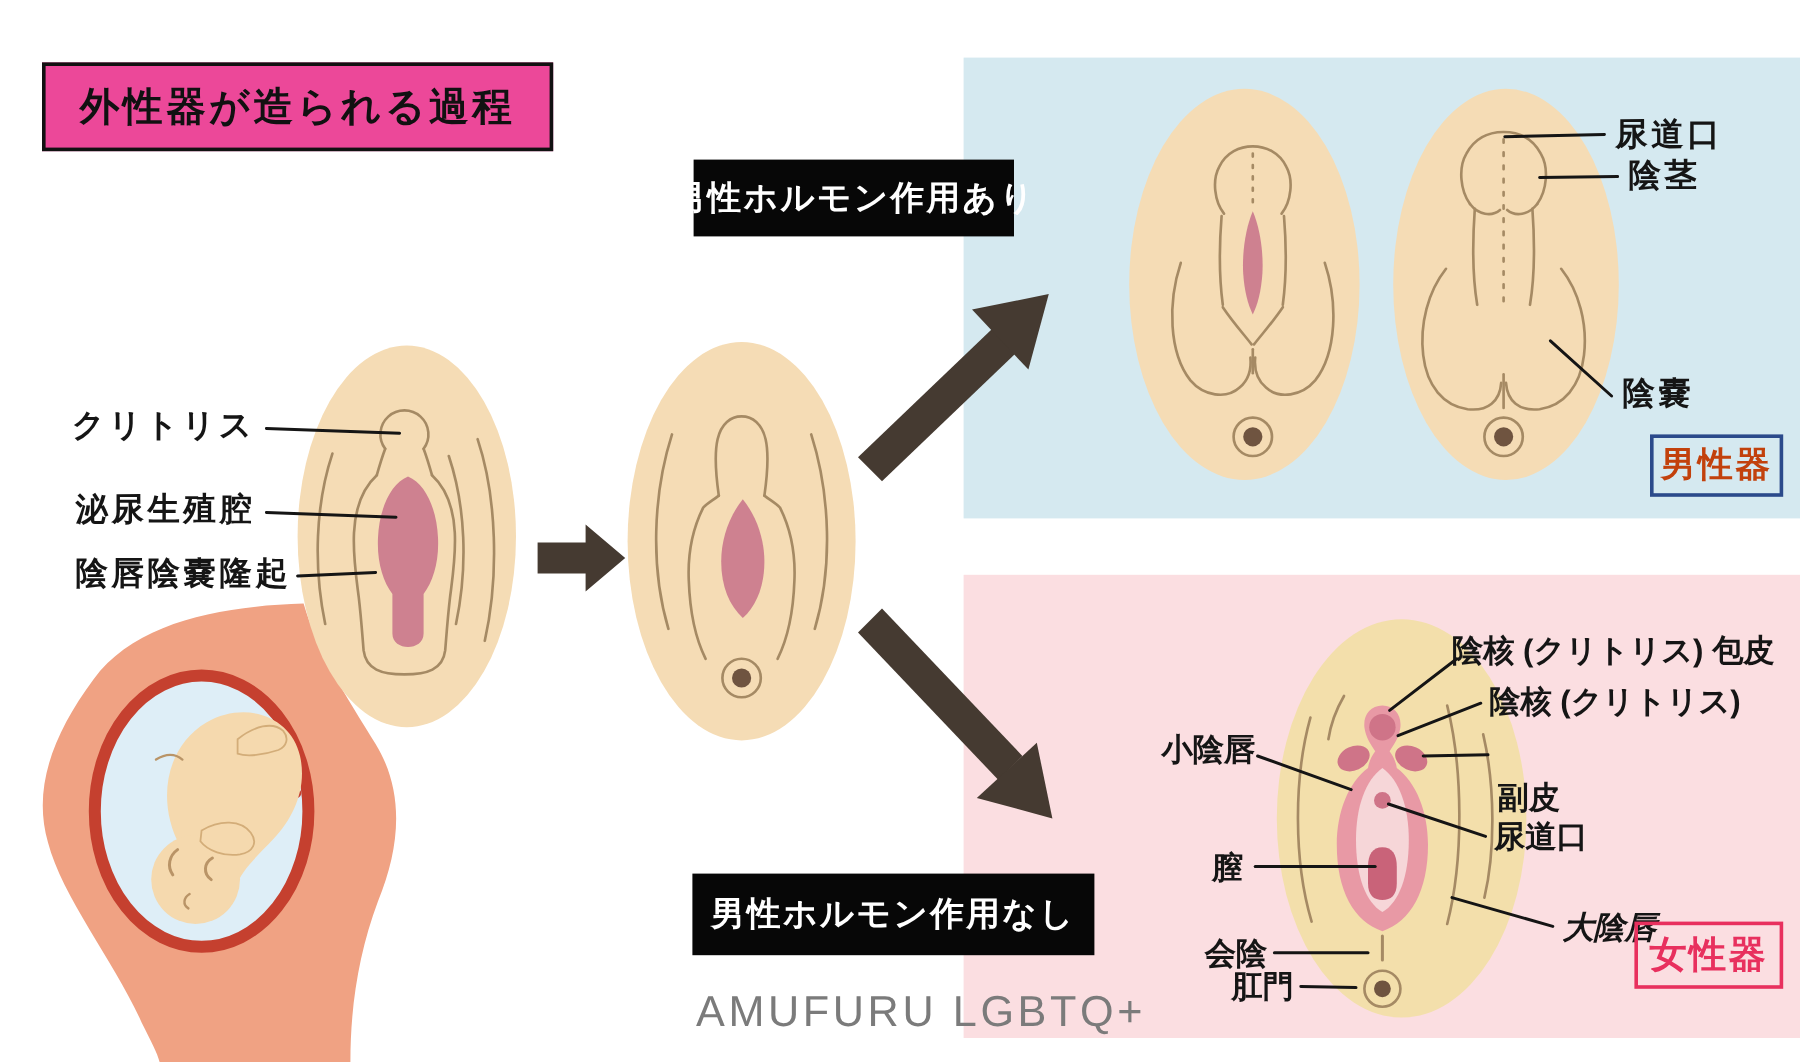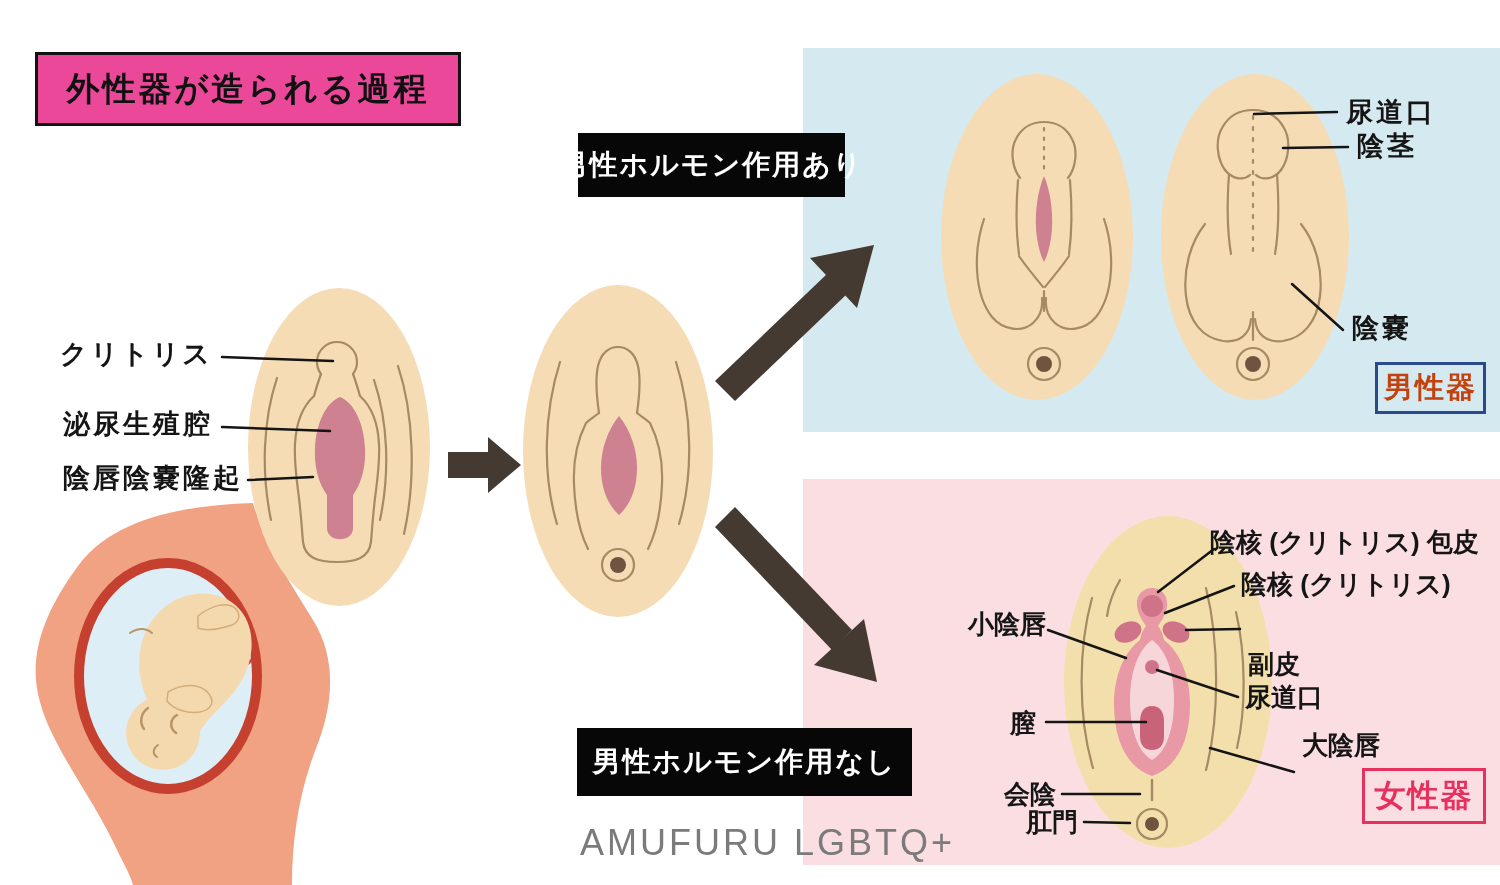--- a/index.html
+++ b/index.html
@@ -202,20 +202,20 @@
   <div class="lbl" style="left:1357px; top:132px;">陰茎</div>
   <div class="lbl" style="left:1352px; top:314px;">陰嚢</div>
   <div class="badge badge-male">男性器</div>
 
   <div class="lbl sm" style="left:1210px; top:528px;">陰核 (クリトリス) 包皮</div>
   <div class="lbl sm" style="left:1241px; top:570px;">陰核 (クリトリス)</div>
   <div class="lbl sm" style="left:1248px; top:614px;margin-top:36px;">副皮</div>
   <div class="lbl sm r" style="left:952px; top:610px; width:94px;">小陰唇</div>
   <div class="lbl sm" style="left:1245px; top:683px;">尿道口</div>
   <div class="lbl sm r" style="left:974px; top:709px; width:62px;">膣</div>
-  <div class="lbl sm" style="left:1302px; top:731px;">大陰唇</div>
+  <div class="lbl sm" style="left:1302px; top:759px;font-style:italic;">大陰唇</div>
   <div class="lbl sm r" style="left:992px; top:780px; width:64px;">会陰</div>
   <div class="lbl sm r" style="left:1014px; top:808px; width:64px;">肛門</div>
   <div class="badge badge-female">女性器</div>
 
   <div class="watermark">AMUFURU LGBTQ+</div>
 
 </div>
 
 </body></html>

